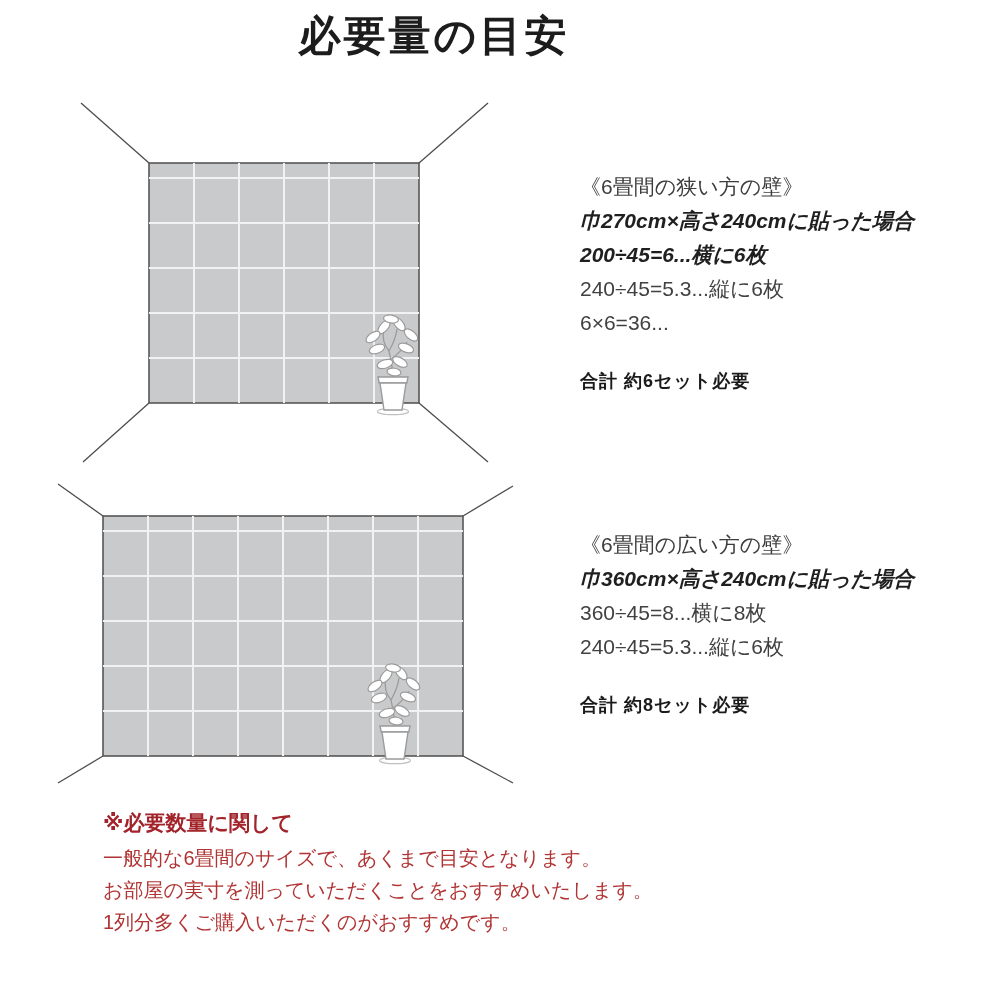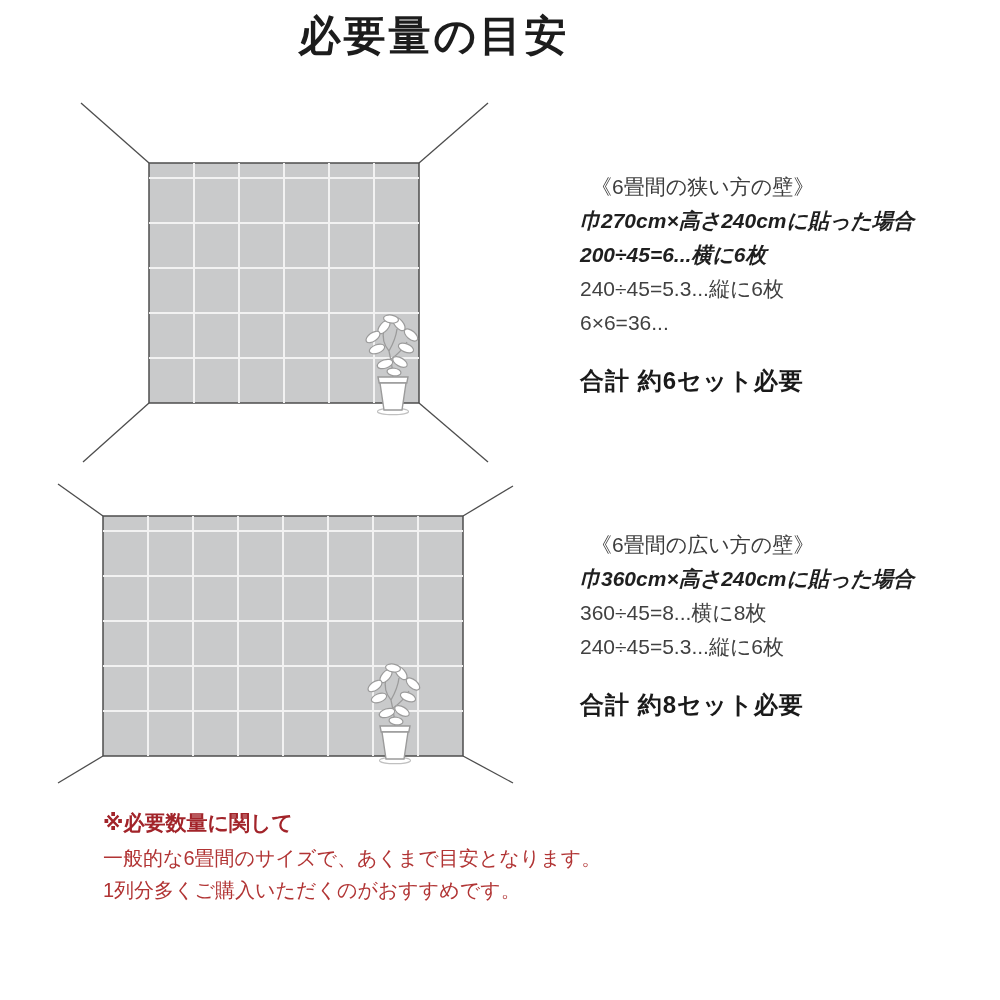--- a/index.html
+++ b/index.html
@@ -3,23 +3,23 @@
 <meta charset="utf-8">
 <style>
   html,body{margin:0;padding:0;background:#ffffff;}
   .page{position:relative;width:1000px;height:1000px;background:#fff;overflow:hidden;
         font-family:"Liberation Sans","DejaVu Sans",sans-serif;}
   .title{position:absolute;top:8px;left:0;width:868px;text-align:center;
          font-family:"Liberation Serif","DejaVu Serif",serif;
          font-size:42px;font-weight:700;color:#1c1c1c;letter-spacing:3px;margin:0;}
   .room-svg{position:absolute;}
   .spec{position:absolute;left:580px;width:400px;color:#414141;font-size:21px;line-height:34px;}
-  .spec .h{color:#3d3d3d;margin-left:11px;}
+  .spec .h{color:#3d3d3d;}
   .spec .b{font-weight:700;color:#1f1f1f;font-style:italic;}
-  .spec .total{font-size:24px;font-weight:700;color:var(--text-dark,#1a1a1a);margin-top:24px;letter-spacing:1px;}
+  .spec .total{font-size:18px;font-weight:700;color:var(--text-dark,#1a1a1a);margin-top:24px;letter-spacing:1px;}
   .note{position:absolute;left:103px;top:806px;width:860px;font-size:20px;line-height:32px;
         color:var(--red-body,#b13434);}
   .note .nh{font-size:21px;font-weight:700;color:var(--red-heading,#a2242a);line-height:34px;margin-bottom:2px;}
 </style>
 </head>
 <body>
 
 <div class="page">
 
   <h1 class="title">必要量の目安</h1>
@@ -112,16 +112,17 @@
     <div class="h">《6畳間の広い方の壁》</div>
     <div class="b">巾360cm×高さ240cmに貼った場合</div>
     <div>360÷45=8...横に8枚</div>
     <div>240÷45=5.3...縦に6枚</div>
     <div class="total">合計 約8セット必要</div>
   </div>
 
   <div class="note">
     <div class="nh">※必要数量に関して</div>
     <div>一般的な6畳間のサイズで、あくまで目安となります。</div>
+    <div>お部屋の実寸を測っていただくことをおすすめいたします。</div>
     <div>1列分多くご購入いただくのがおすすめです。</div>
   </div>
 
 </div>
 
 </body></html>

